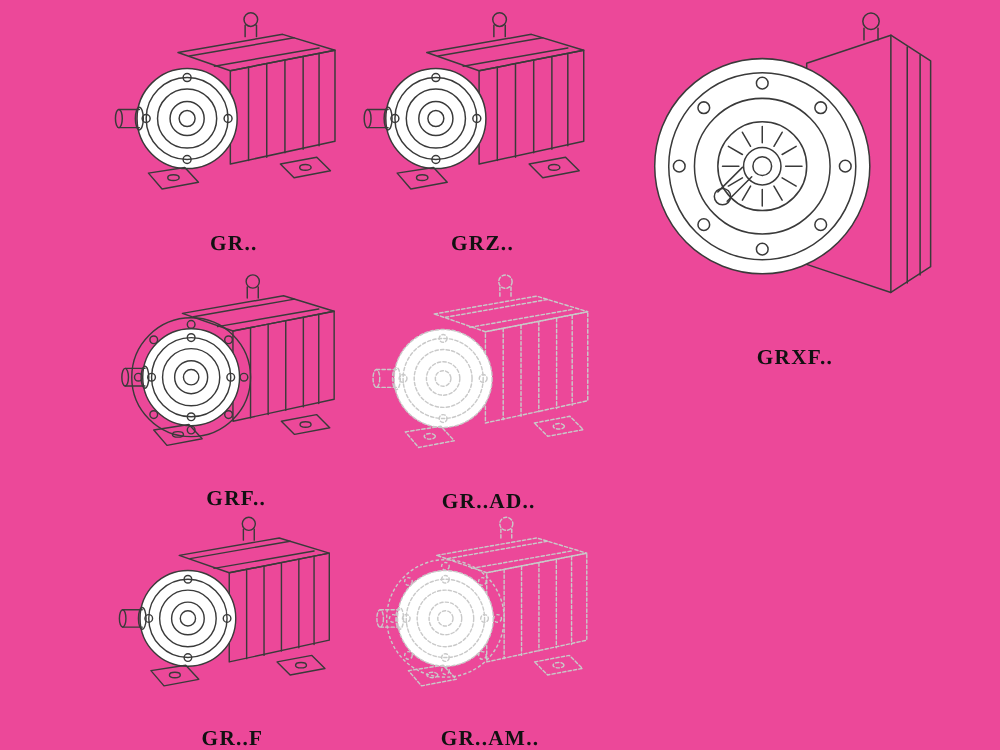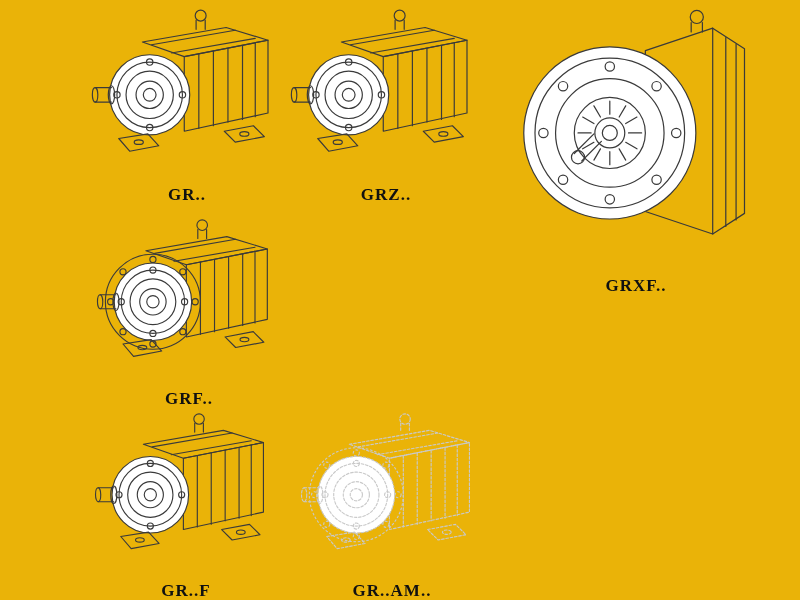--- a/index.html
+++ b/index.html
@@ -1,18 +1,18 @@
 <!DOCTYPE html>
 <html><head>
 <meta charset="utf-8">
 <style>
   * { margin:0; padding:0; box-sizing:border-box; }
   html,body { width:800px; height:600px; background:#ffffff; overflow:hidden;
               font-family:"Liberation Serif", serif; }
-  .canvas { position:relative; width:800px; height:600px; background:#eab308; }
+  .canvas { position:relative; width:800px; height:600px; background:#ec4899; }
   .defs   { position:absolute; width:0; height:0; overflow:hidden; }
   .fig    { position:absolute; display:flex; flex-direction:column; align-items:center; }
   .art    { width:100%; height:calc(100% - 24px); color:#3a3a3a; }
   .art.ghost { color:#c9c9c9; stroke-dasharray:3 2; }
   .cap    { height:24px; line-height:22px; font-weight:bold; font-size:17px;
             letter-spacing:1px; color:#111111; text-align:center; white-space:nowrap; }
 </style>
 </head>
 <body>
 
@@ -135,20 +135,26 @@
   </figure>
 
   <figure class="fig" style="left:86px; top:212px; width:206px; height:200px;">
     <svg class="art" viewBox="0 0 210 200">
       <use href="#base-iso"></use>
         <use href="#flange-add"></use>
     </svg>
     <figcaption class="cap">GRF..</figcaption>
   </figure>
 
+  <figure class="fig" style="left:290px; top:212px; width:202px; height:202px;">
+    <svg class="art ghost" viewBox="0 0 210 200">
+      <use href="#base-iso"></use>
+    </svg>
+    <figcaption class="cap">GR..AD..</figcaption>
+  </figure>
 
   <figure class="fig" style="left:84px; top:406px; width:204px; height:198px;">
     <svg class="art" viewBox="0 0 210 200">
       <use href="#base-iso"></use>
     </svg>
     <figcaption class="cap">GR..F</figcaption>
   </figure>
 
   <figure class="fig" style="left:290px; top:406px; width:204px; height:198px;">
     <svg class="art ghost" viewBox="0 0 210 200">

